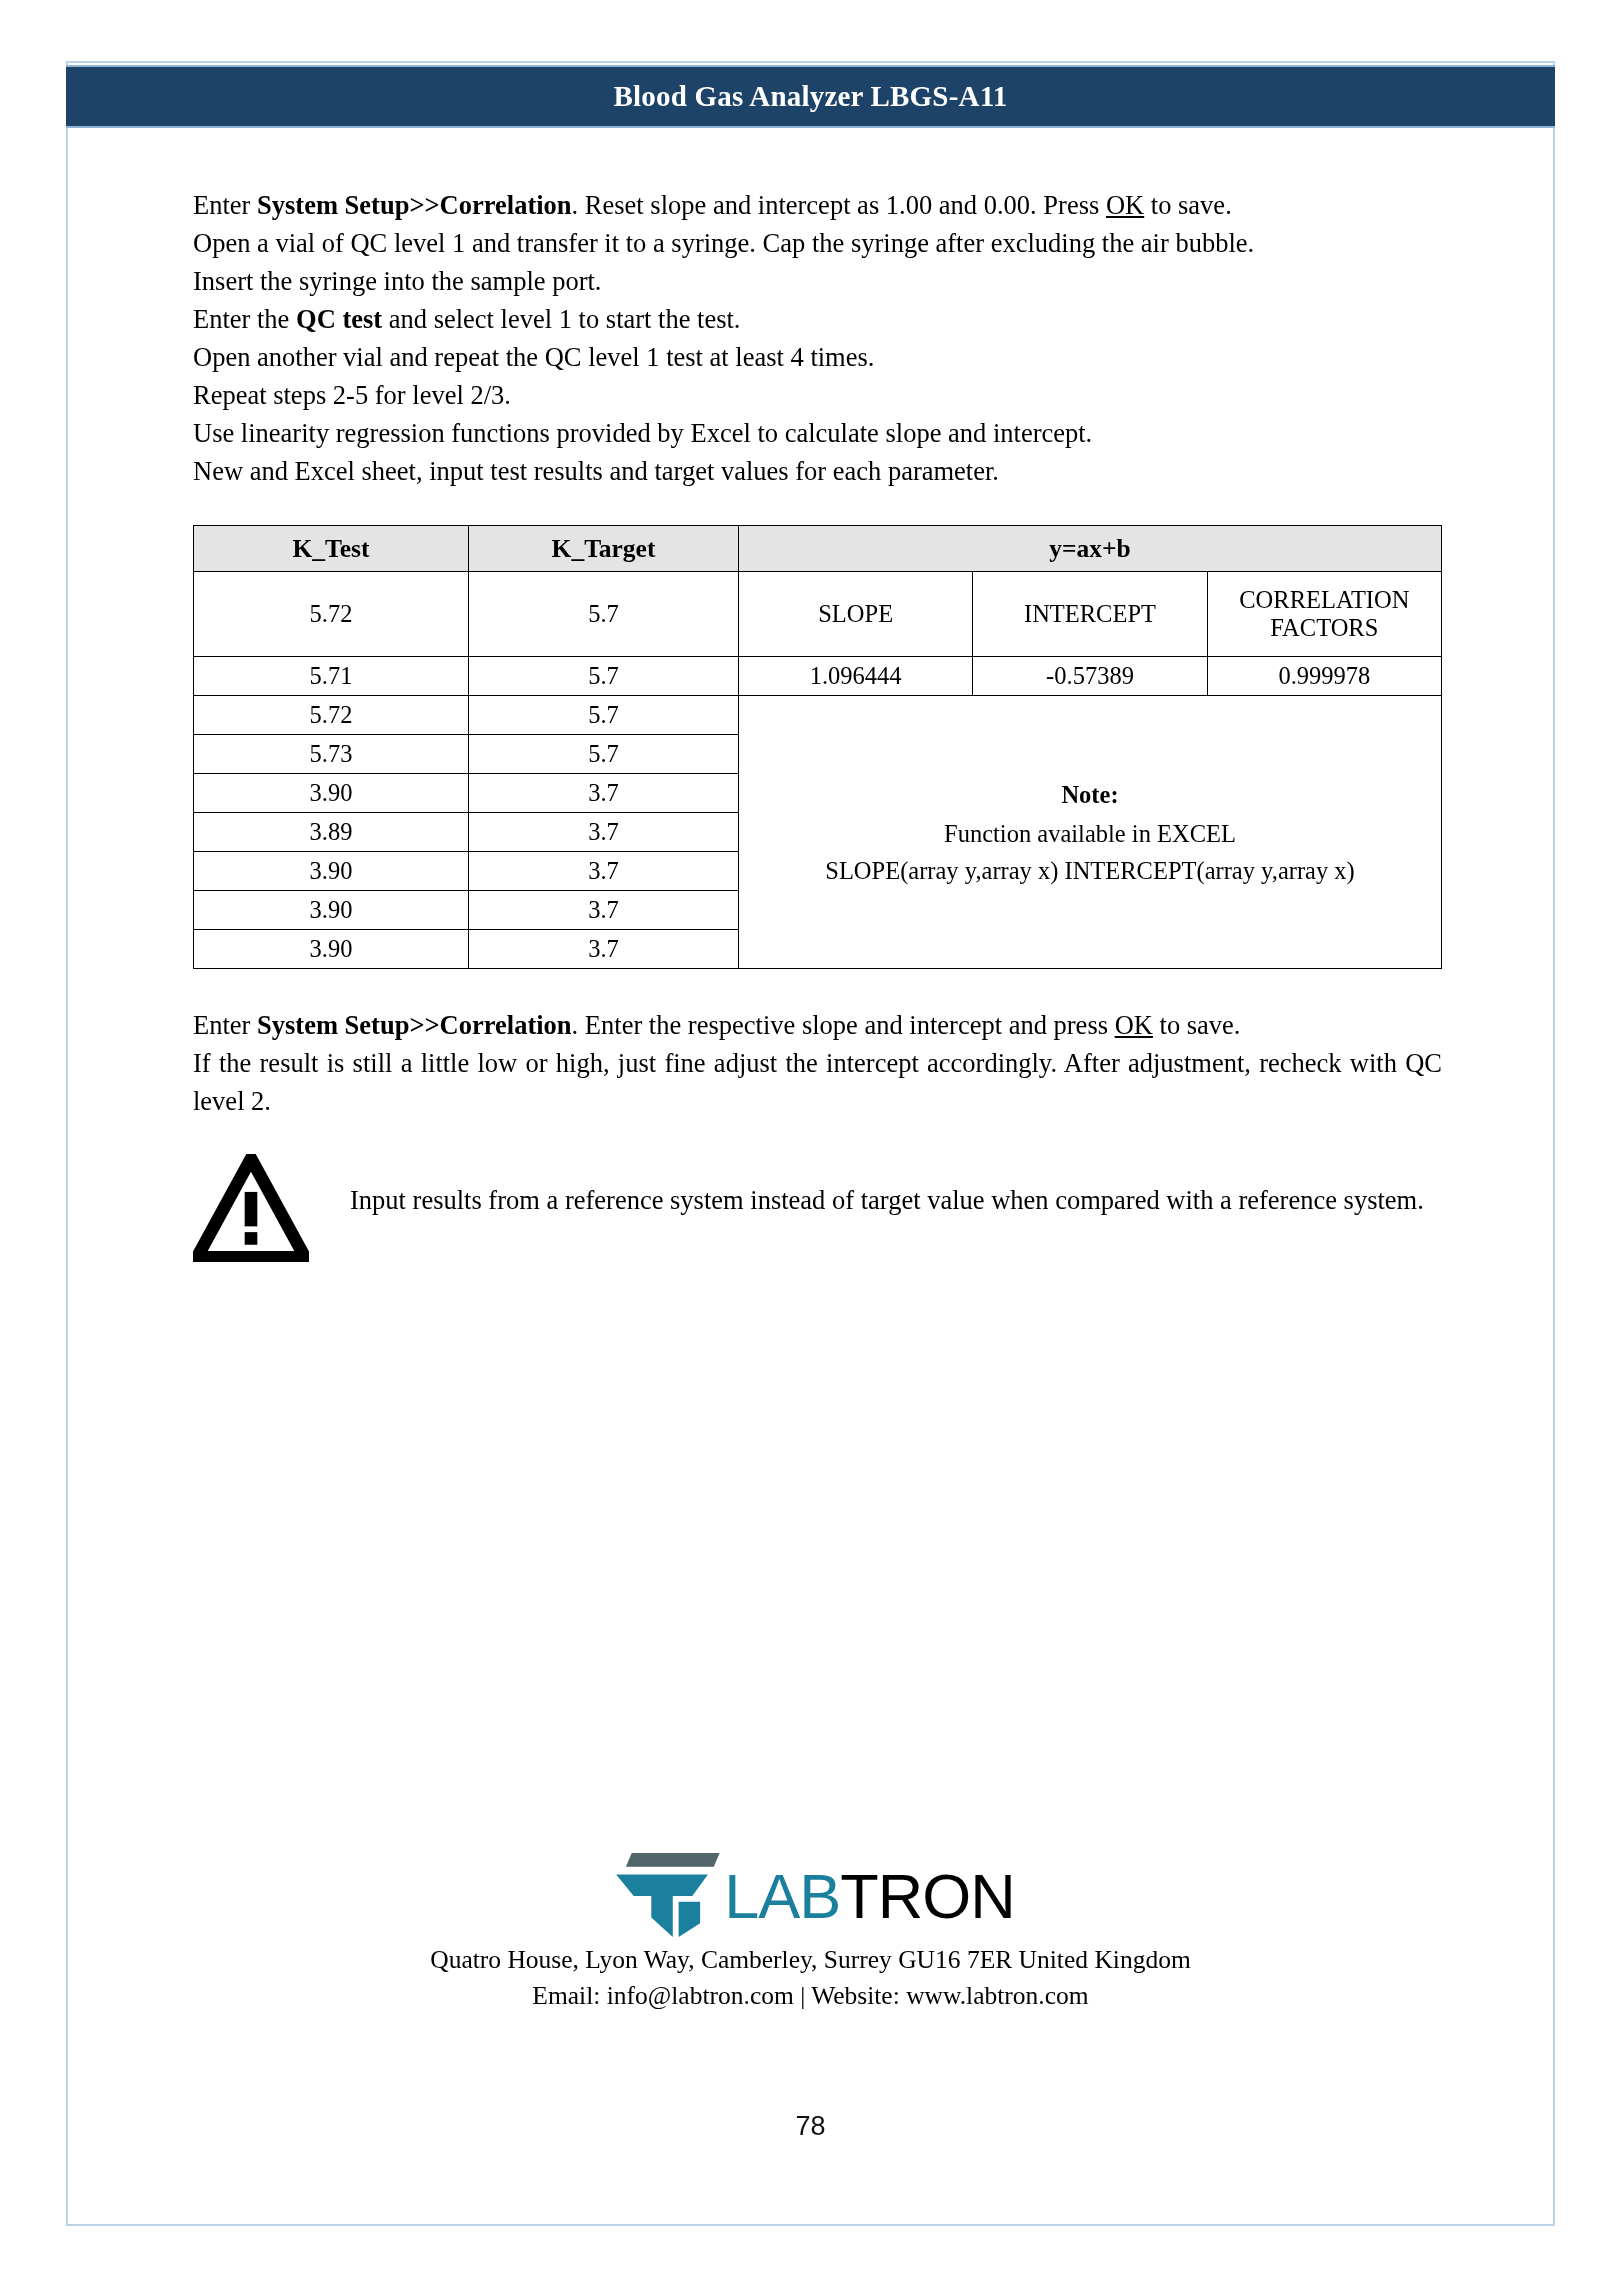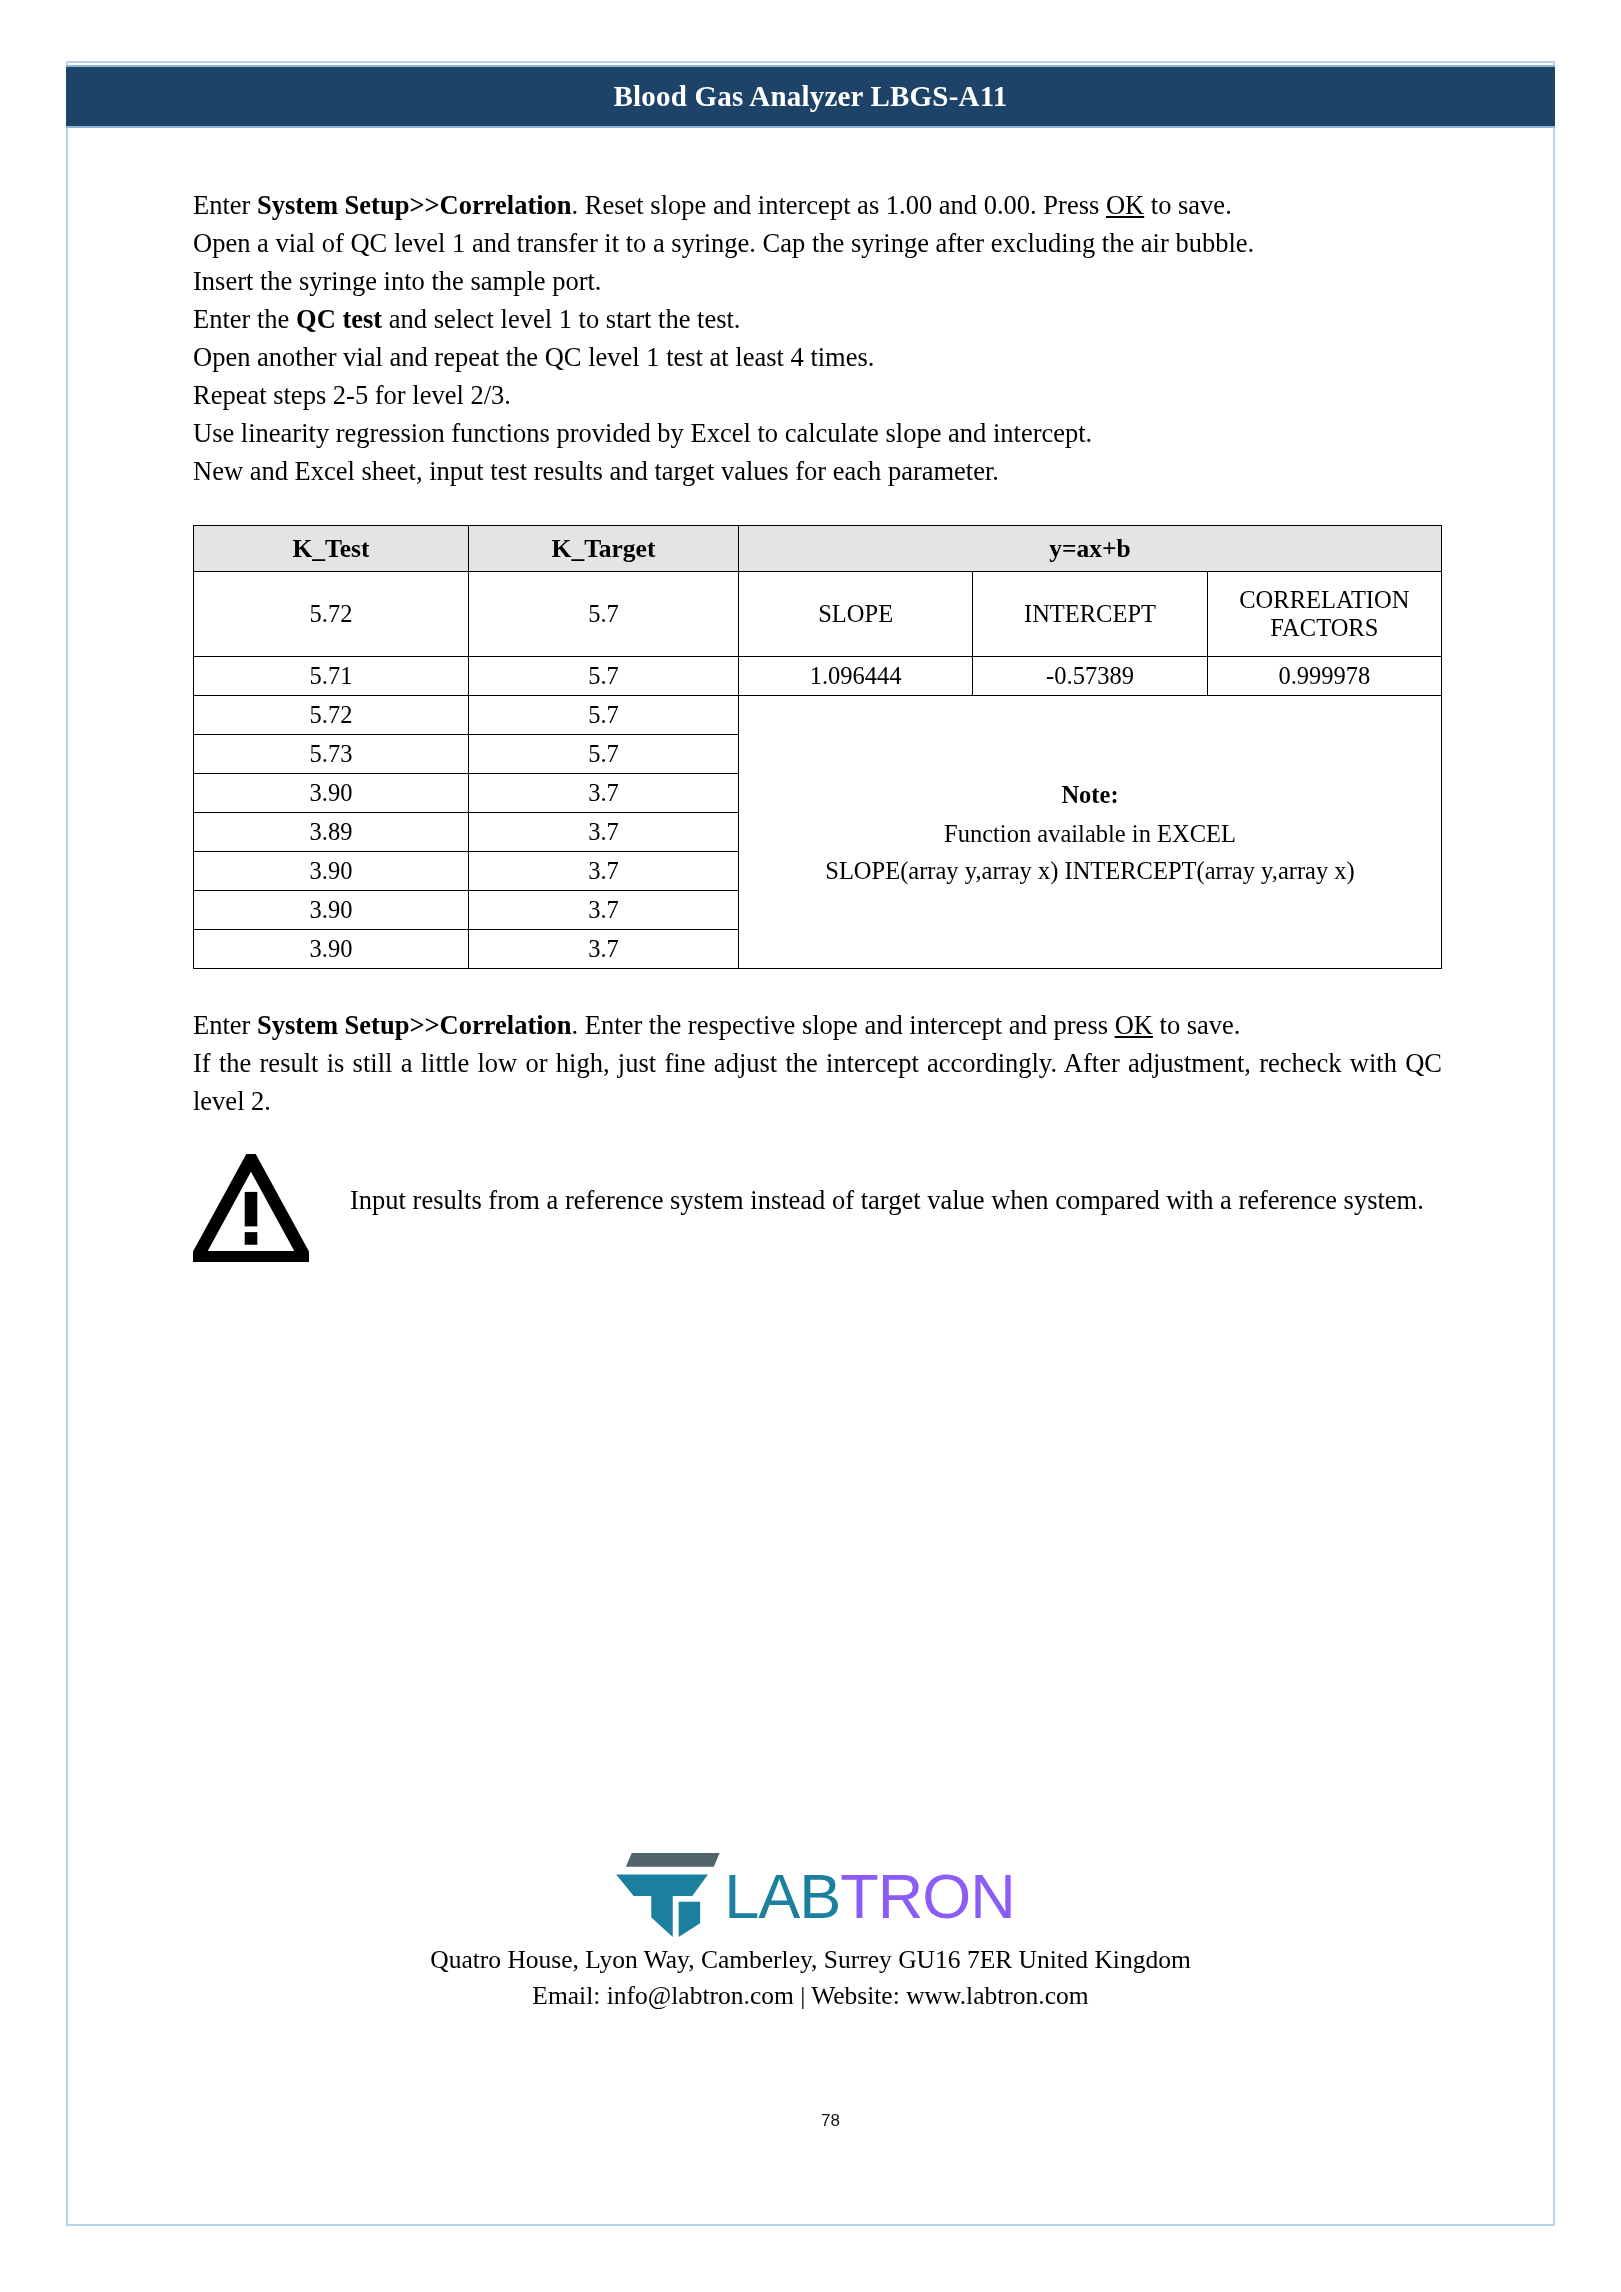--- a/index.html
+++ b/index.html
@@ -154,40 +154,39 @@
   #logo-mark { width: 114px; height: 84px; display: block; }
   #logo-text {
     font-family: "Liberation Sans", sans-serif;
     font-size: 63px;
     letter-spacing: -1px;
     line-height: 1;
     margin-left: 3.9px;
     margin-top: 3.9px;
   }
   #logo-text .lab { color: #1b7f9e; }
-  #logo-text .tron { color: #8b5cf6; }
+  #logo-text .tron { color: #000000; }
 
   .footer-line {
     font-size: 25.5px;
     line-height: 36px;
     margin: 0;
     font-family: "Liberation Serif", serif;
     color: #000000;
   }
 
   #page-number {
     position: absolute;
     left: 66px;
     top: 2111px;
     width: 1489px;
     text-align: center;
     font-family: "Liberation Sans", sans-serif;
-    font-size: 17px;
+    font-size: 27px;
     color: #111111;
-    padding-left: 20px;
   }
 </style>
 </head>
 <body>
 
 <div id="page-frame"></div>
 
 <div id="header-banner">
   <span id="header-title">Blood Gas Analyzer LBGS-A11</span>
 </div>

